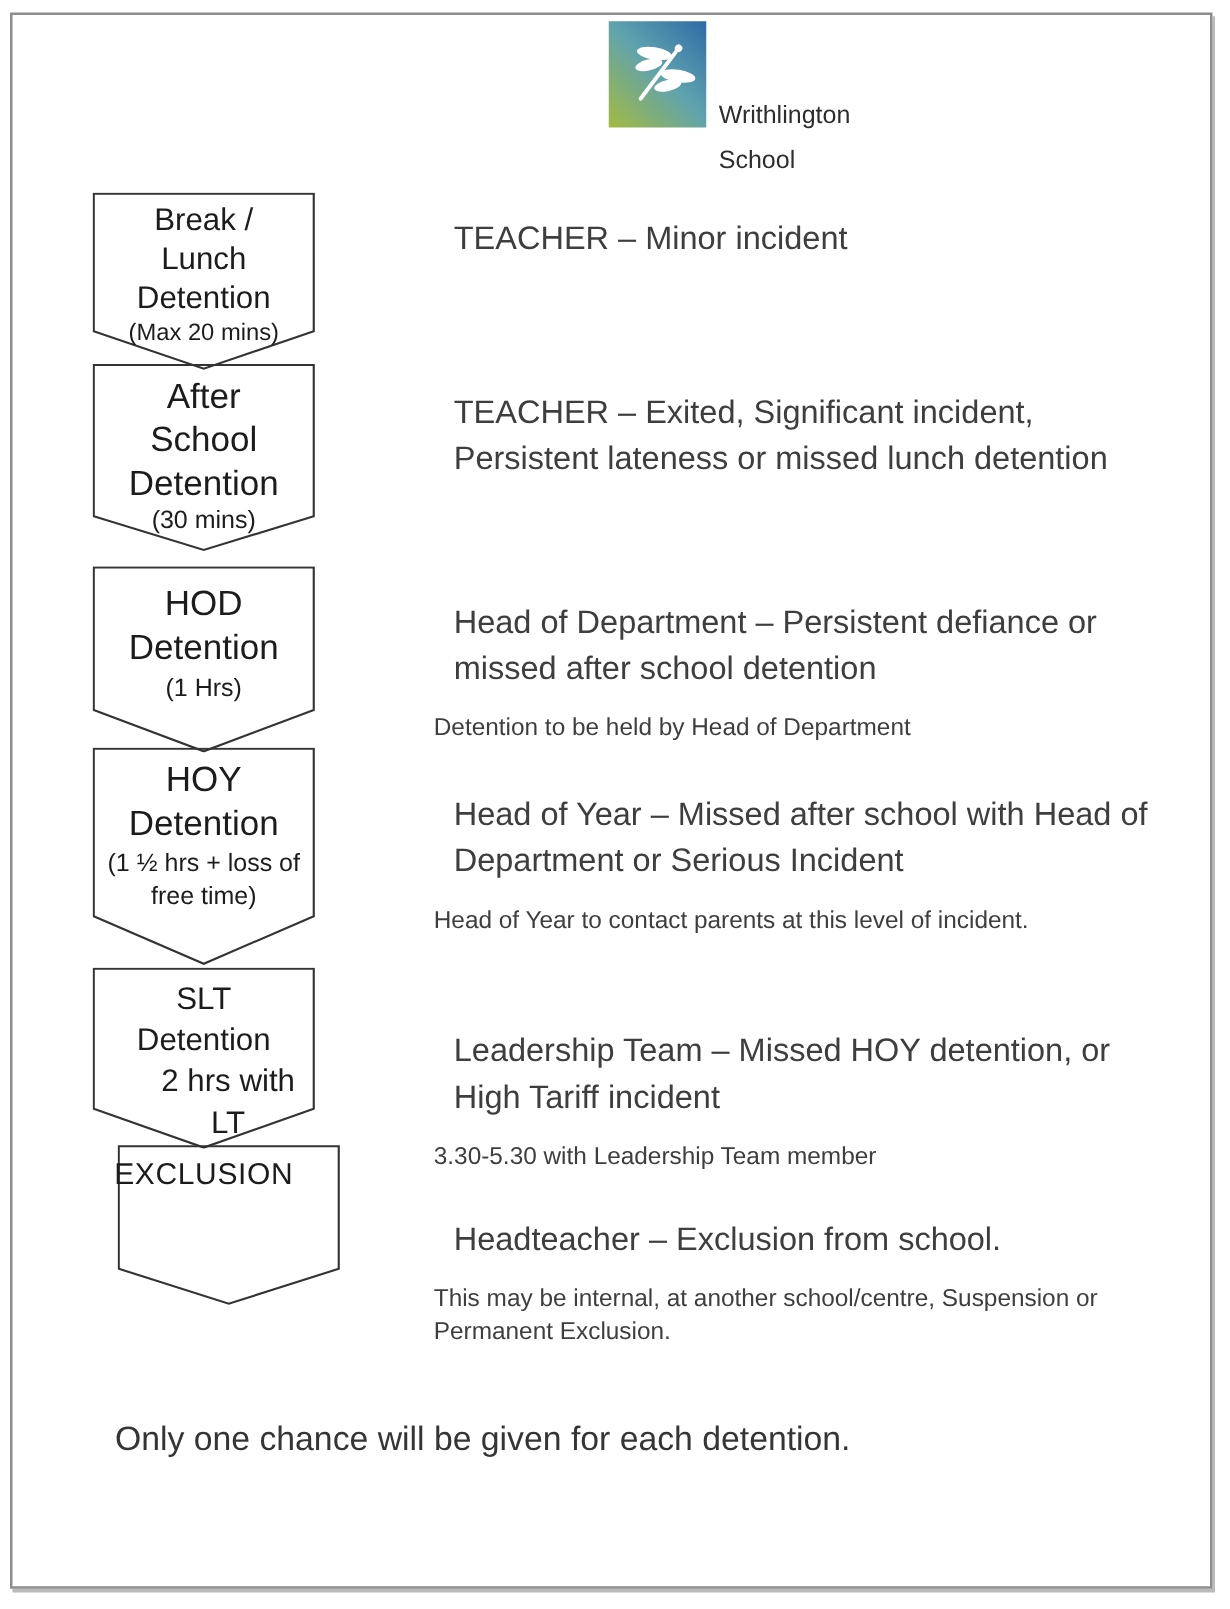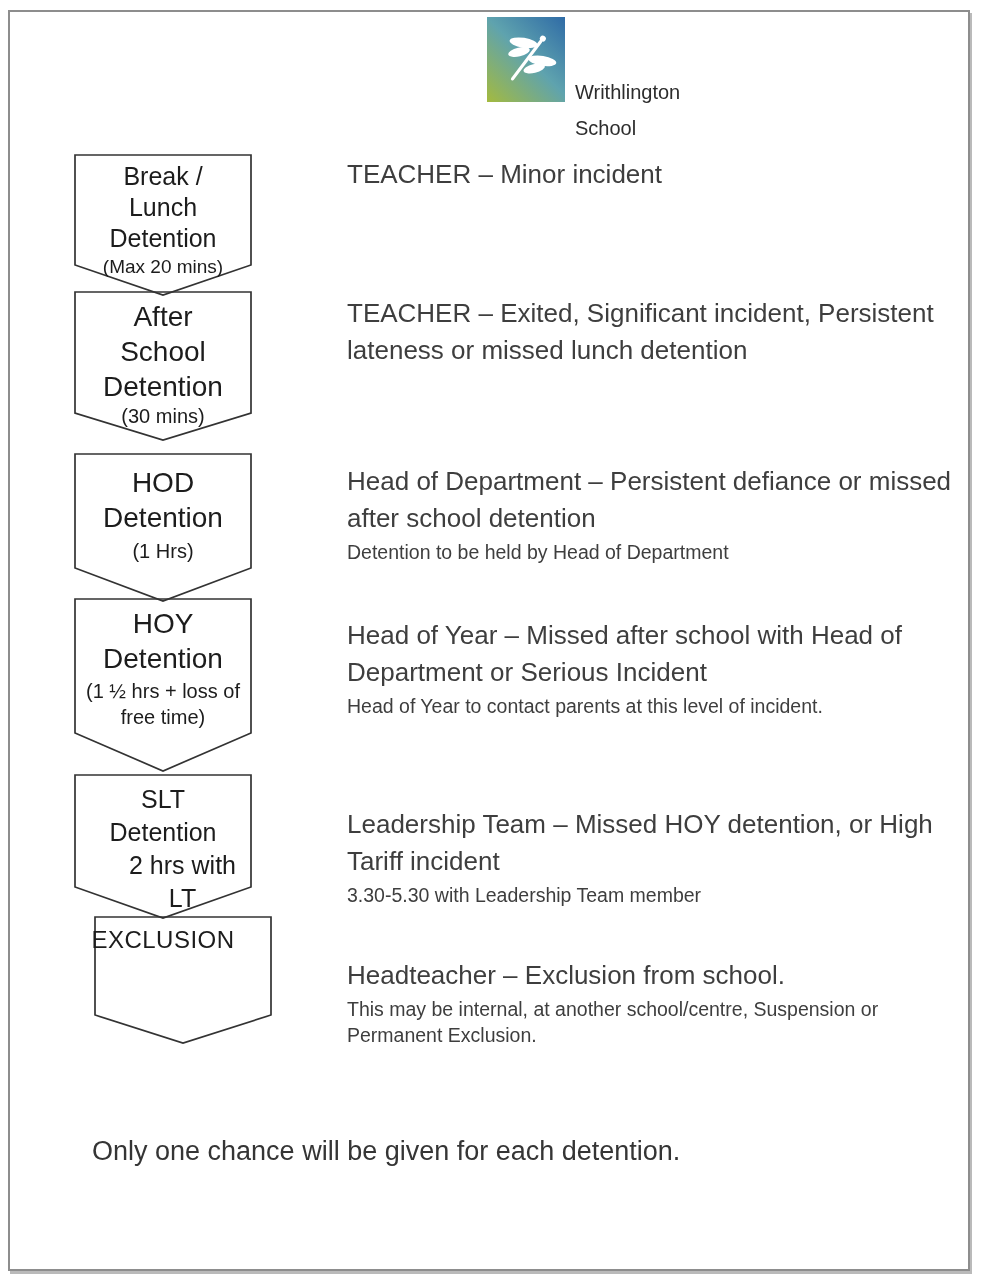--- a/index.html
+++ b/index.html
@@ -16,21 +16,21 @@
              font-size:20px;line-height:36px;color:#2d2d2d;margin-top:48px;}
   
   .pennant{position:absolute;left:74px;width:152px;}
   .pennant svg{display:block;}
   .pennant .ptxt{position:absolute;left:0;top:0;width:178px;text-align:center;color:#1c1c1c;}
   .pline{font-size:25px;line-height:31px;}
   .pline.big{font-size:28px;line-height:35px;}
   .pnote{font-size:19px;line-height:25px;}
   
   .desc{position:absolute;left:347px;width:605px;color:#3e3e3e;}
-  .desc .main{margin:0;font-size:26px;line-height:37px;}
+  .desc .main{margin:16px;font-size:26px;line-height:37px;}
   .desc .sub{margin:2px 0 0 0;font-size:19.5px;line-height:26px;}
   .footer-note{position:absolute;left:68px;top:1136px;font-size:27px;color:#353535;margin-left:24px;}
 </style>
 </head>
 <body>
 
 <div class="page">
   <div class="frame"></div>
 
 

